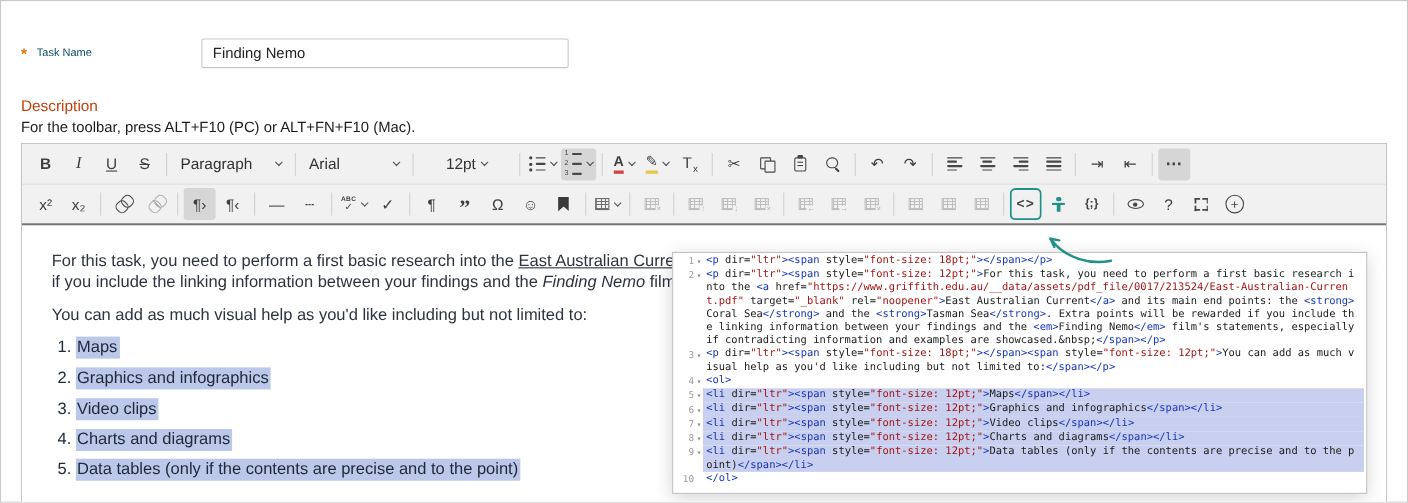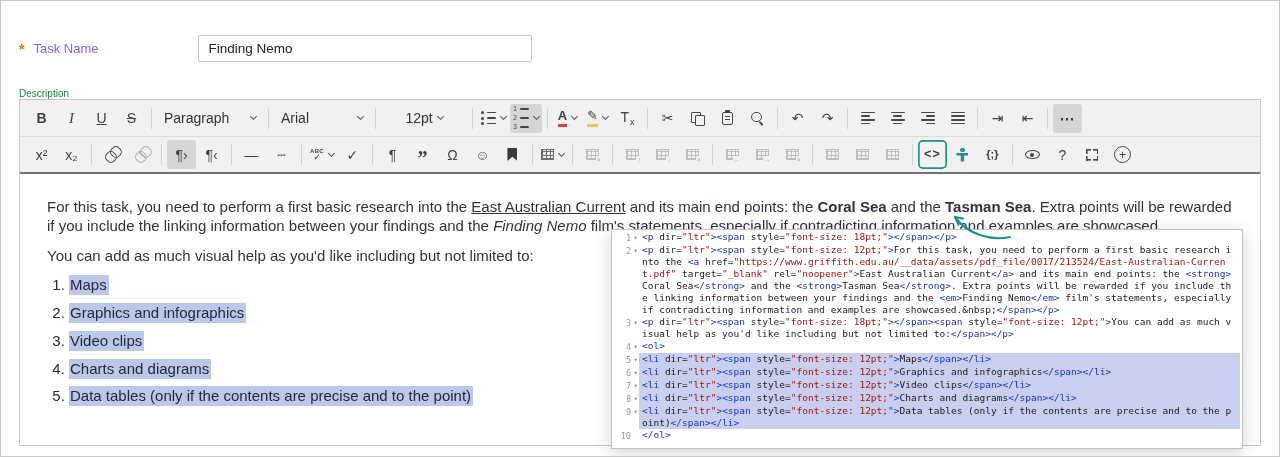--- a/index.html
+++ b/index.html
@@ -7,24 +7,24 @@
   html,body{margin:0;padding:0;background:#fff}
   .page{position:relative;width:1280px;height:457px;border:1px solid #c9c9c9;background:#fff;
         overflow:hidden;font-family:"Liberation Sans",sans-serif;color:#222}
   
   .section-head{display:flex;align-items:center;padding:14px 18px 0 18px}
   .section-title{font-size:13px;font-weight:700;letter-spacing:.3px;color:#1c1c1c;white-space:nowrap}
   .rule{flex:1;height:1px;background:#cfcfcf;margin-left:14px}
   
   .field-row{display:flex;align-items:center;padding:0 18px;margin-top:34px}
   .req{color:var(--required);font-size:14px;margin-right:9px;font-weight:700}
-  .fld-label{font-size:13px;color:#8b5cf6}
+  .fld-label{font-size:10px;color:#0c4a6e}
   .task-input{margin-left:100px;width:334px;height:27px;border:1px solid #c9c9c9;border-radius:2px;
               padding:0 9px;font-size:13.5px;color:#222;font-family:"Liberation Sans",sans-serif;outline:none}
-  .desc-label{margin:26px 18px 0 18px;font-size:10px;color:#15803d}
+  .desc-label{margin:26px 18px 0 18px;font-size:14px;color:#c2410c}
   .hint{margin:4px 18px 7px 18px;font-size:13.5px;color:#1c1c1c}
   
   .editor{margin:0 18px;border:1px solid #c6c6c6;background:#fff}
   .tb{display:flex;align-items:center;background:#f1f1f1;height:37px;padding:0 7px;gap:1px}
   .tb.r1{border-bottom:1px solid #dcdcdc}
   .tb.r2{border-bottom:2px solid #737373}
   .sep{width:1px;height:21px;background:#d2d2d2;margin:0 4px;flex:0 0 1px}
   .tb-btn{display:flex;align-items:center;justify-content:center;min-width:29px;height:29px;border:none;
           background:transparent;border-radius:3px;cursor:pointer;color:#3f3f3f;padding:0 3px;position:relative;
           font-family:"Liberation Sans",sans-serif}
@@ -142,20 +142,21 @@
 <div class="page">
 
 
   <div class="field-row">
     <span class="req">*</span>
     <label class="fld-label">Task Name</label>
     <input class="task-input" type="text" value="Finding Nemo" style="">
   </div>
 
   <div class="desc-label">Description</div>
+  <div class="hint">For the toolbar, press ALT+F10 (PC) or ALT+FN+F10 (Mac).</div>
 
   <div class="editor">
     <div class="tb r1" id="tb-row1">
         <button class="tb-btn">
           <span class="glyph gb">B</span>
         </button>
         <button class="tb-btn">
           <span class="glyph gi">I</span>
         </button>
         <button class="tb-btn">

